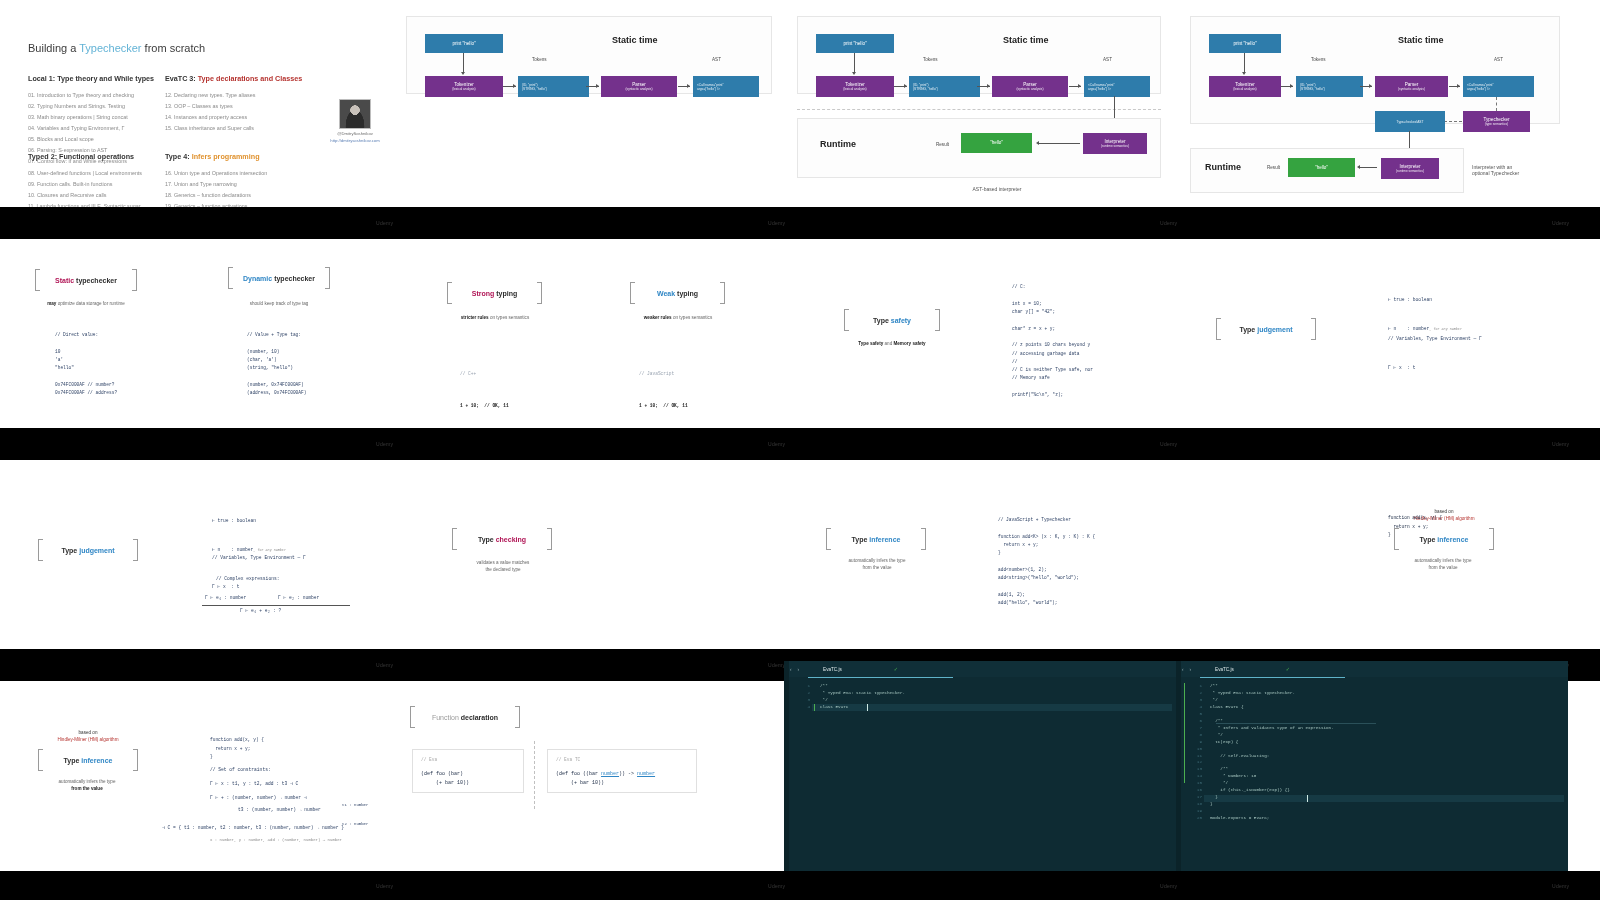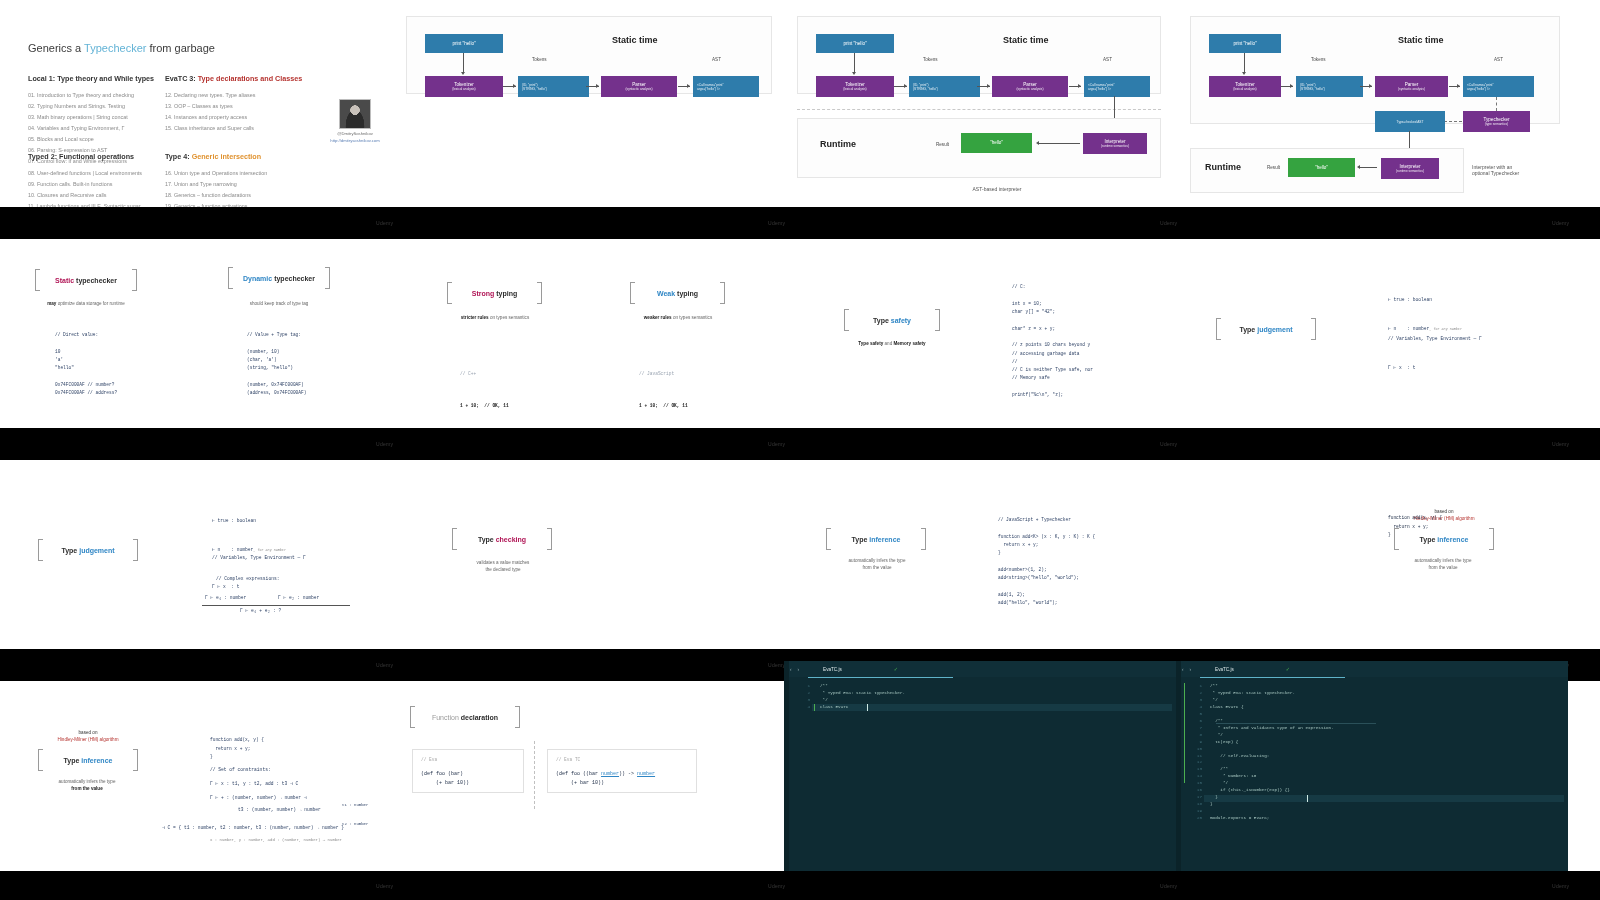--- a/index.html
+++ b/index.html
@@ -96,21 +96,21 @@
   .ed-hrule{position:absolute;border-top:1px solid #2a5059;}
   .ed-sidebar{position:absolute;top:0;bottom:0;background:#0b2329;}
 </style>
 </head>
 <body>
 
 <div class="sheet">
 
   <div class="slide" style="left:0;top:14px;width:392px;height:192px;">
     <div class="agenda-title" style="position:absolute;left:28px;top:28px;">
-      <span>Generics a </span><span class="hl">Typechecker</span><span> from garbage</span>
+      <span>Building a </span><span class="hl">Typechecker</span><span> from scratch</span>
     </div>
 
     <div style="position:absolute;left:28px;top:60px;width:150px;">
       <div class="part-h">
         <span>Local 1: </span><span class="drk">Type theory and While types</span>
       </div>
       <div class="part-list">
         <div>01. Introduction to Type theory and checking</div>
         <div>02. Typing Numbers and Strings. Testing</div>
         <div>03. Math binary operations | String concat</div>
@@ -140,21 +140,21 @@
       <div class="part-list">
         <div>08. User-defined functions | Local environments</div>
         <div>09. Function calls. Built-in functions</div>
         <div>10. Closures and Recursive calls</div>
         <div>11. Lambda functions and IILE. Syntactic sugar</div>
       </div>
     </div>
 
     <div style="position:absolute;left:165px;top:138px;width:160px;">
       <div class="part-h">
-        <span>Type 4: </span><span class="orange">Generic intersection</span>
+        <span>Type 4: </span><span class="orange">Infers programming</span>
       </div>
       <div class="part-list">
         <div>16. Union type and Operations intersection</div>
         <div>17. Union and Type narrowing</div>
         <div>18. Generics – function declarations</div>
         <div>19. Generics – function activations</div>
         <div>20. Final executable</div>
       </div>
     </div>
 

